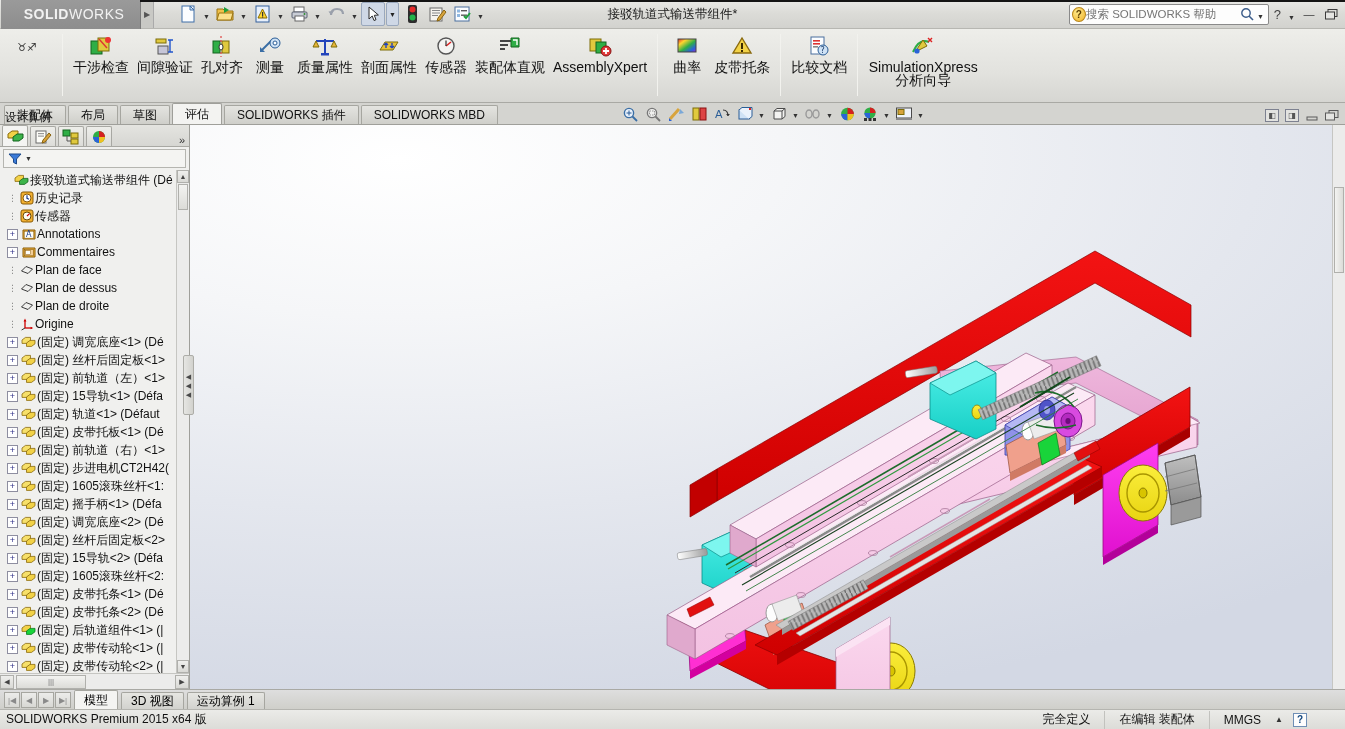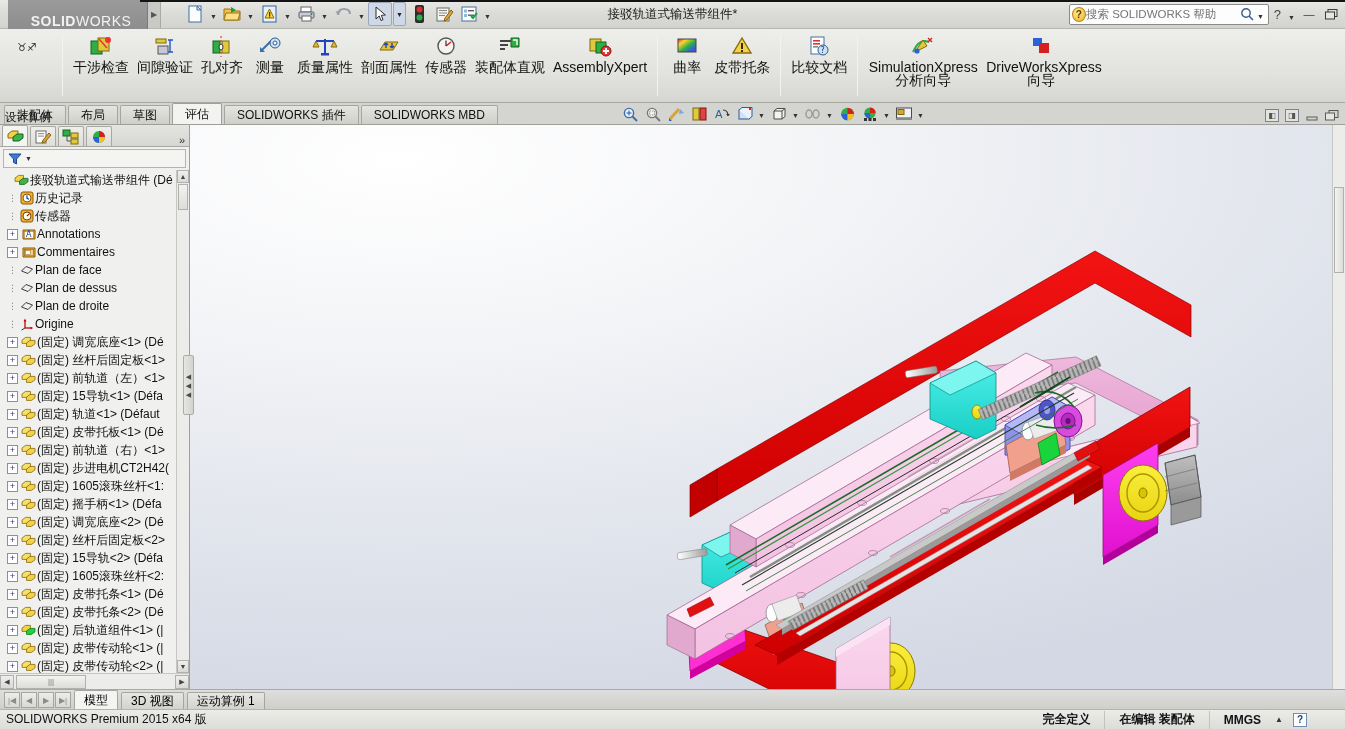--- a/index.html
+++ b/index.html
@@ -11,23 +11,23 @@
     color: #000;
     -webkit-font-smoothing: none;
   }
   .app { position:relative; width:1345px; height:729px; display:flex; flex-direction:column;
          background: linear-gradient(#e8e8e4,#dededa); }
 
   
   .titlebar { position:relative; height:29px; flex:0 0 29px;
               background: linear-gradient(#e9e9e6 0%, #dcdcd8 45%, #d2d2ce 100%);
               border-bottom:1px solid #b7b7b2; display:flex; align-items:center; }
-  .sw-logo { width:140px; height:29px; margin-left:8px;
+  .sw-logo { width:140px; height:29px; margin-left:1px;
              background: linear-gradient(#9a9a9a,#8d8d8d);
-             display:flex; align-items:flex-end; justify-content:center;
+             display:flex; align-items:center; justify-content:center;
              color:#f2f2f2; font-size:14px; letter-spacing:.5px; font-weight:bold;
              border-right:1px solid #7a7a7a; }
   .sw-logo .ds { font-style:italic; font-weight:bold; font-size:15px; margin-right:4px; opacity:.95;}
   .sw-logo .lw { font-weight:normal; }
   .logo-arrow { width:13px; height:27px; background:#c9c9c5; border-right:1px solid #aaa;
                 display:flex;align-items:center;justify-content:center;font-size:8px;color:#555;}
   .qat { display:flex; align-items:center; gap:1px; padding-left:22px; }
   .qat .qbtn { width:24px;height:24px;display:flex;align-items:center;justify-content:center;
                border:1px solid transparent; border-radius:2px; }
   .qat .qbtn.sel { background:#cfd8e6; border:1px solid #9aa8bd; }
@@ -143,21 +143,21 @@
           display:flex;align-items:center;justify-content:center; font-size:8px; color:#8a8a8a;}
   .btab { height:17px; padding:0 9px; display:flex;align-items:center; font-size:12px;
           background:linear-gradient(#e6e6e2,#d2d2ce); border:1px solid #a6a6a0; border-bottom:0;
           margin-left:3px; border-radius:2px 2px 0 0;}
   .btab.active { background:#f4f4f2; height:19px; }
   .statusbar { height:20px; flex:0 0 20px; display:flex; align-items:center;
                background:linear-gradient(#ebebe8,#dcdcd8); border-top:1px solid #b5b5b0;
                font-size:12px; color:#111; padding:0 4px;}
   .sb-left { padding-left:2px; }
   .sb-right { margin-left:auto; display:flex; align-items:center; gap:0; }
-  .sb-cell { padding:0 14px; border-left:1px solid #c2c2be; height:18px; display:flex;align-items:center;font-weight:bold;}
+  .sb-cell { padding:0 14px; border-left:1px solid #c2c2be; height:18px; display:flex;align-items:center;}
   .sb-cell.nb { border-left:0; }
   .sb-help { width:14px;height:14px;border:1px solid #6f8fb5;background:#fdfdfd;
              display:flex;align-items:center;justify-content:center;color:#12477e;
              font-weight:bold;font-size:10px;}
   .black-top { position:absolute; top:0; left:140px; right:0; height:2px; background:#141414; z-index:40;}
 </style>
 </head>
 <body>
 
 <div class="app">
@@ -446,29 +446,20 @@
       <div class="ritem wide" style="min-width:116px">
         <span class="ico">
           <svg width="28" height="26" viewBox="0 0 28 26">
               <path d="M4 18 Q10 4 20 8" stroke="#2fae46" stroke-width="2" fill="none"></path>
               <path d="M6 18 L14 6 L18 12 Z" fill="#e0c93e" stroke="#7d6c09"></path>
               <path d="M19 4 l4 4 M23 4 l-4 4" stroke="#d22" stroke-width="1.4"></path>
               <circle cx="8" cy="17" r="2.6" fill="#2a63d8"></circle>
             </svg>
         </span>
         <span class="lbl">SimulationXpress 分析向导</span>
-      </div>
-      <div class="ritem wide" style="min-width:104px">
-        <span class="ico">
-          <svg width="26" height="26" viewBox="0 0 26 26">
-              <rect x="5" y="4" width="9" height="8" fill="#2a63d8"></rect>
-              <rect x="11" y="9" width="10" height="10" fill="#d52020"></rect>
-            </svg>
-        </span>
-        <span class="lbl">DriveWorksXpress 向导</span>
       </div>
     </div>
   </div>
 
   <div class="tabstrip">
     <div class="tab">装配体</div>
     <div class="tab">布局</div>
     <div class="tab">草图</div>
     <div class="tab active">评估</div>
     <div class="tab">SOLIDWORKS 插件</div>

